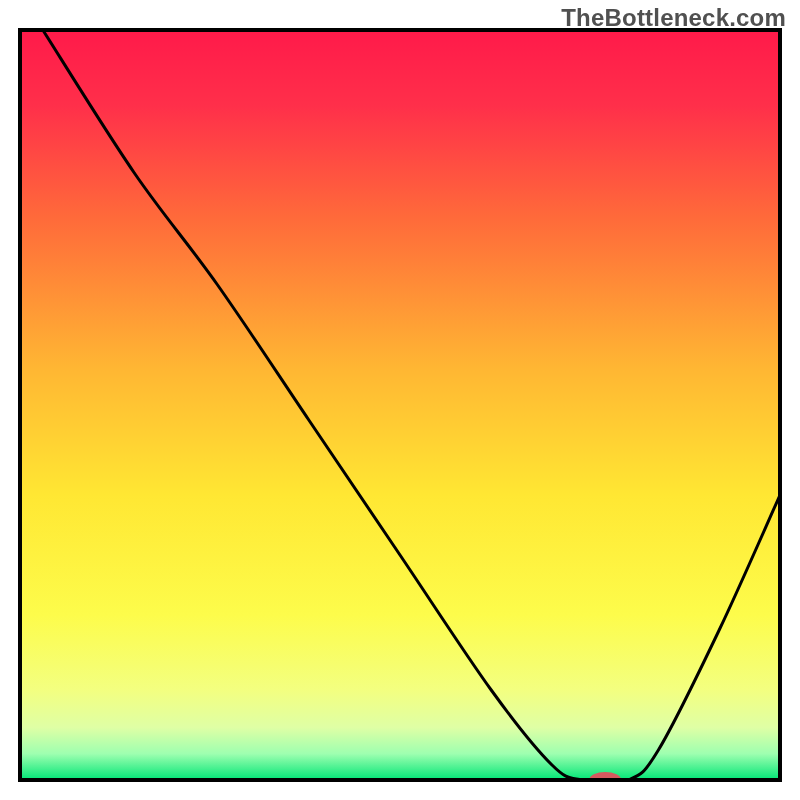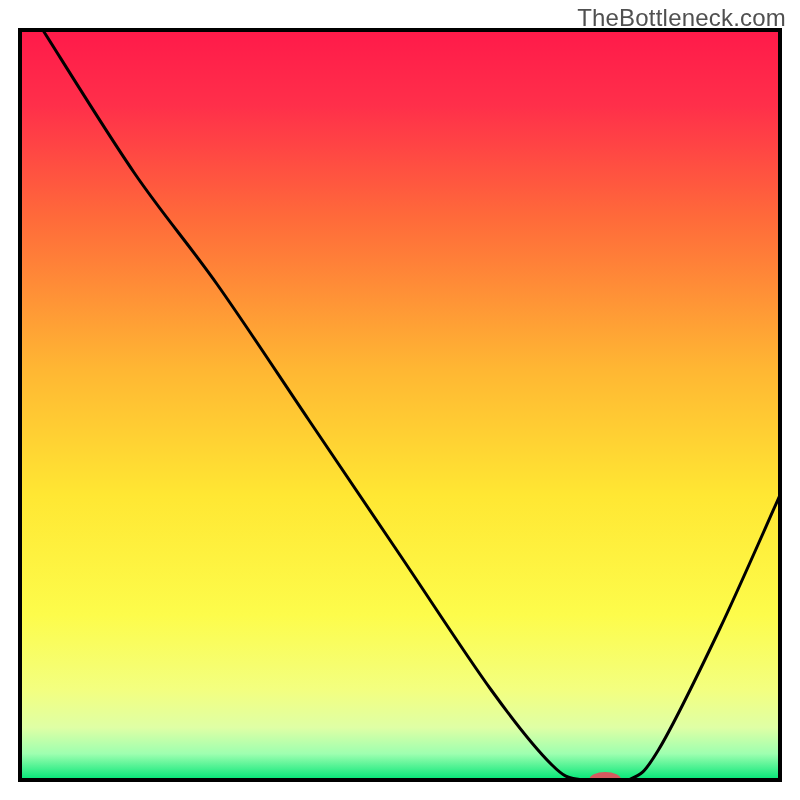--- a/index.html
+++ b/index.html
@@ -13,21 +13,21 @@
   .container {
     position: relative;
     width: 800px;
     height: 800px;
   }
   .watermark {
     position: absolute;
     top: 4px;
     right: 14px;
     font-size: 24px;
-    font-weight: 400;
+    font-weight: 700;
     color: #505050;
     letter-spacing: 0.2px;
     z-index: 10;
   }
   svg.chart {
     position: absolute;
     top: 0;
     left: 0;
   }
 </style>

